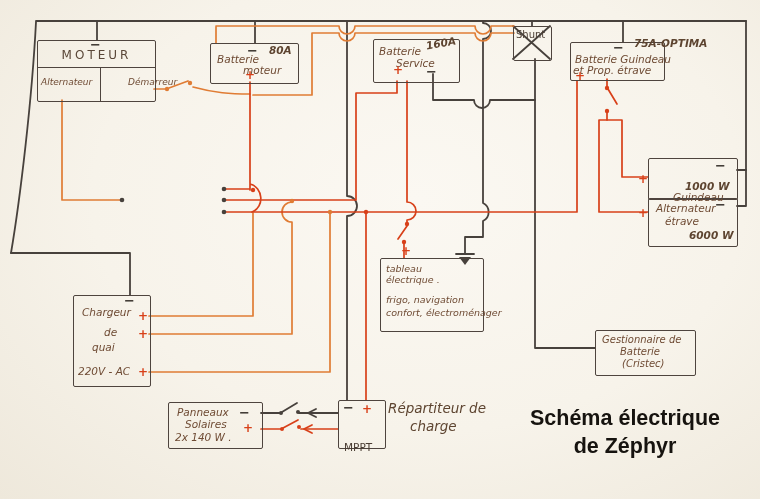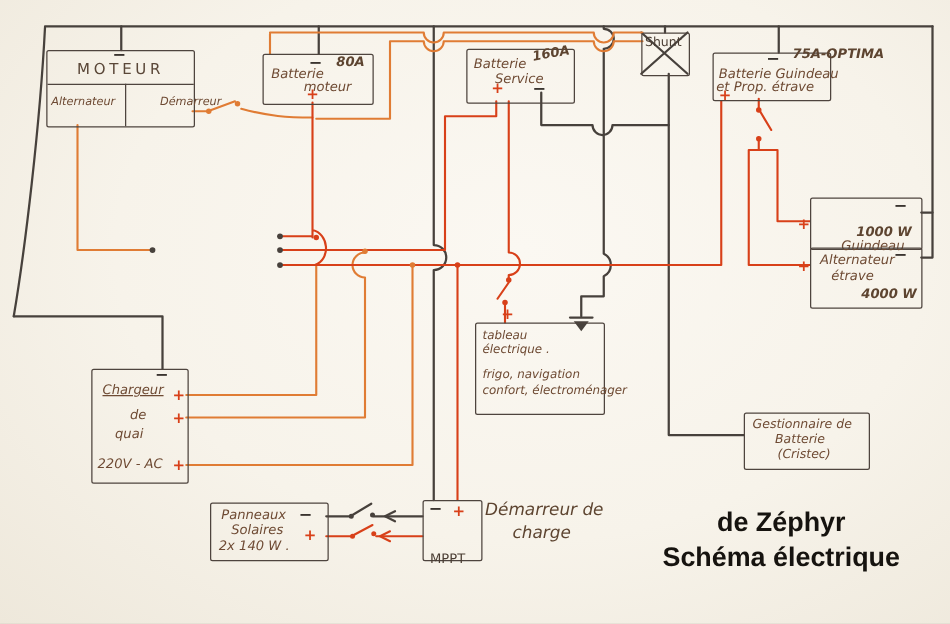--- a/index.html
+++ b/index.html
@@ -151,36 +151,36 @@
   <div class="box" style="left:648px;top:158px;width:88px;height:40px;">
     <span style="left:24px;top:7px;margin-top:25px;">Guindeau</span>
     <span class="rating" style="left:36px;top:21px;">1000 W</span>
     <span class="t-minus" style="left:66px;top:-1px;">−</span>
     <span class="t-plus" style="left:-11px;top:13px;">+</span>
   </div>
 
   <div class="box" style="left:648px;top:198px;width:88px;height:47px;">
     <span style="left:7px;top:3px;">Alternateur</span>
     <span style="left:16px;top:16px;">étrave</span>
-    <span class="rating" style="left:40px;top:30px;">4000 W</span>
+    <span class="rating" style="left:40px;top:30px;">6000 W</span>
     <span class="t-minus" style="left:66px;top:-2px;">−</span>
     <span class="t-plus" style="left:-11px;top:7px;">+</span>
   </div>
 
   <div class="box" style="left:380px;top:258px;width:102px;height:72px;font-size:9.5px;">
     <span style="left:5px;top:4px;">tableau</span>
     <span style="left:5px;top:15px;">électrique .</span>
     <span style="left:5px;top:35px;">frigo, navigation</span>
     <span style="left:5px;top:48px;">confort, électroménager</span>
     <span class="t-plus" style="left:20px;top:-15px;">+</span>
   </div>
 
   <div class="box" style="left:73px;top:295px;width:76px;height:90px;">
     <span class="t-minus" style="left:50px;top:-3px;">−</span>
-    <span style="left:8px;top:10px;text-decoration:underline;">Chargeur</span>
+    <span style="left:8px;top:10px;">Chargeur</span>
     <span style="left:30px;top:30px;">de</span>
     <span style="left:18px;top:45px;">quai</span>
     <span style="left:4px;top:69px;">220V - AC</span>
     <span class="t-plus" style="left:64px;top:13px;">+</span>
     <span class="t-plus" style="left:64px;top:31px;">+</span>
     <span class="t-plus" style="left:64px;top:69px;">+</span>
   </div>
 
   <div class="box" style="left:595px;top:330px;width:99px;height:44px;font-size:10px;text-align:center;">
     <span style="left:6px;top:3px;">Gestionnaire de</span>
@@ -196,22 +196,22 @@
     <span class="t-plus" style="left:74px;top:18px;">+</span>
   </div>
 
   <div class="box" style="left:338px;top:400px;width:46px;height:47px;">
     <span class="t-minus" style="left:4px;top:-1px;">−</span>
     <span class="t-plus" style="left:23px;top:1px;">+</span>
     <span style="left:5px;top:28px;font-style:normal;font-size:10.5px;color:#4a3d33;margin-top:12px;">MPPT</span>
   </div>
 
   <div class="plain" id="regulateur" style="left:388px;top:400px;width:100px;">
-    <span style="position:absolute;left:0;top:0;white-space:nowrap;">Démarreur de</span>
+    <span style="position:absolute;left:0;top:0;white-space:nowrap;">Répartiteur de</span>
     <span style="position:absolute;left:22px;top:18px;white-space:nowrap;">charge</span>
   </div>
 
   <div id="title">
+    <div>Schéma électrique</div>
     <div>de Zéphyr</div>
-    <div>Schéma électrique</div>
   </div>
 
 </div>
 
 </body></html>

